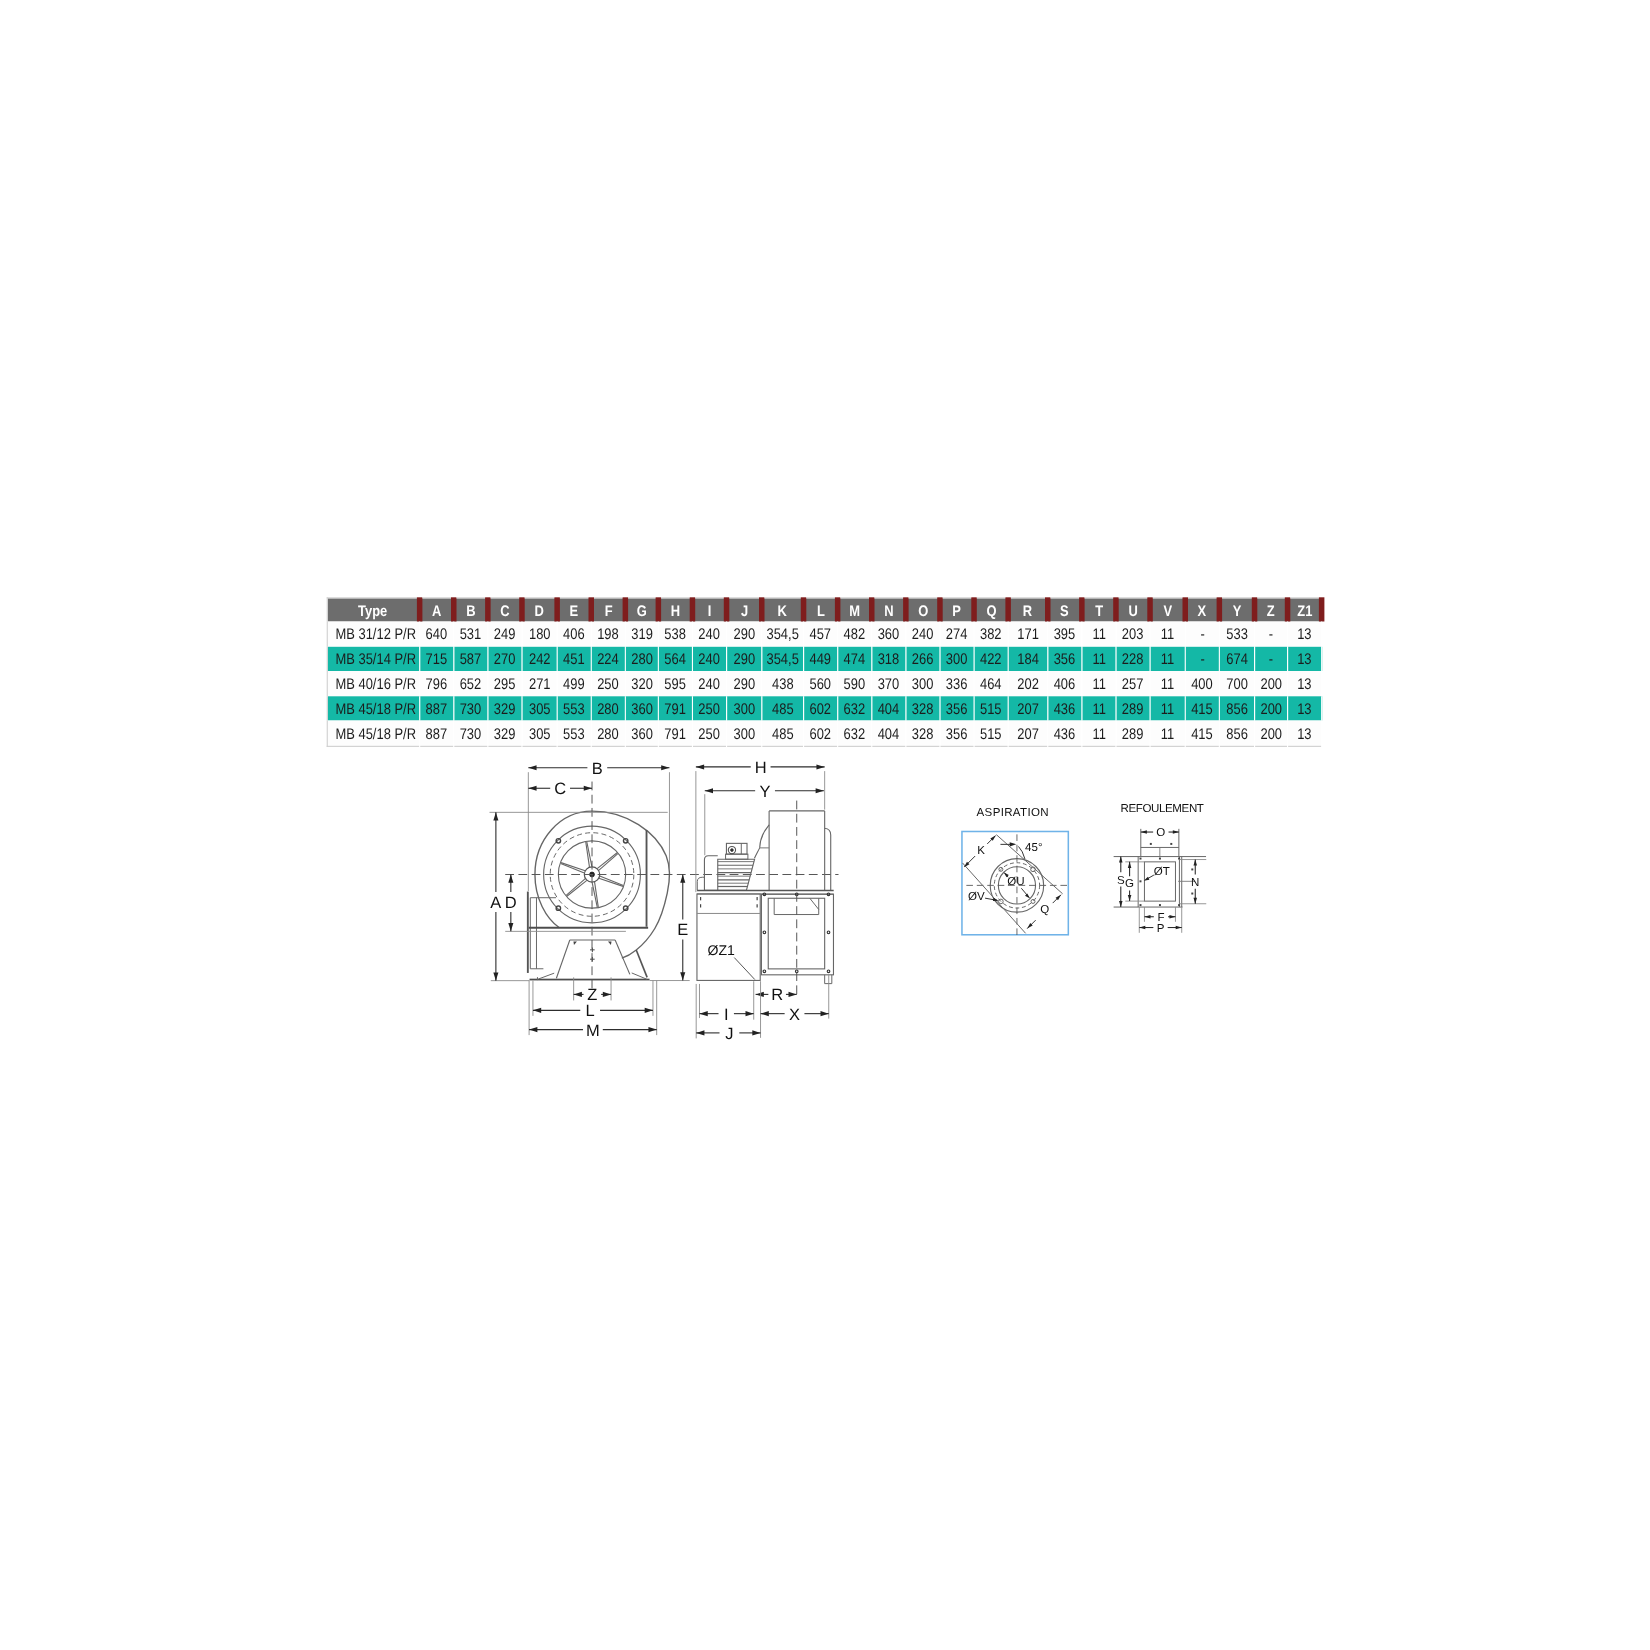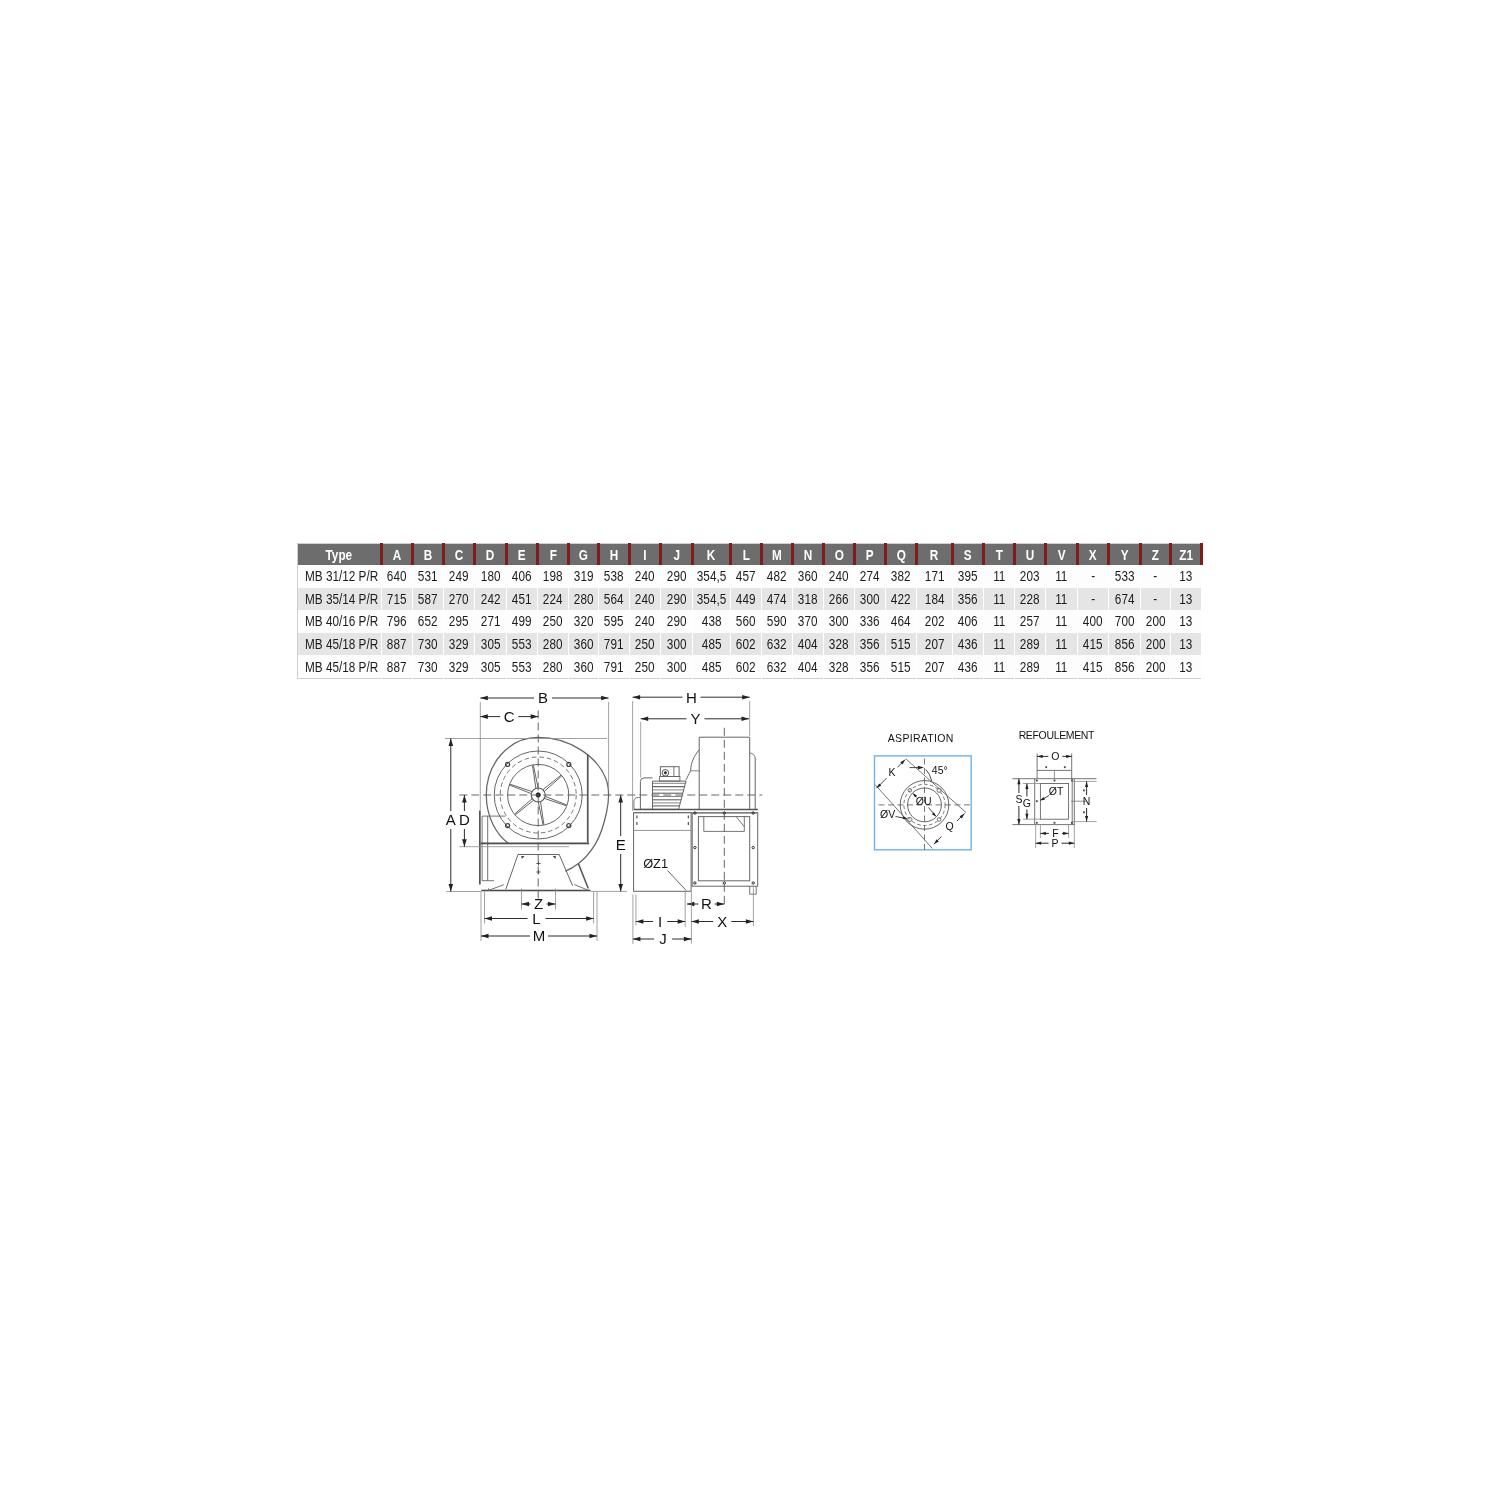--- a/index.html
+++ b/index.html
@@ -1,19 +1,19 @@
 <!DOCTYPE html>
 <html><head>
 <meta charset="utf-8">
 <style>
 html,body{margin:0;padding:0;background:#fff;width:1500px;height:1500px;position:relative;font-family:"Liberation Sans",sans-serif;}
 #tbl{position:absolute;left:297px;top:543px;width:906px;border-collapse:collapse;table-layout:fixed;border:1px solid #cfcfcf;}
-#tbl th{background:#6d6d6d;color:#fff;font-size:14px;font-weight:bold;height:21px;text-align:center;padding:0;border-right:3px solid #7f1d1d;}
+#tbl th{background:#6d6d6d;color:#fff;font-size:14px;font-weight:bold;height:21px;text-align:center;padding:0;border-right:5px solid #7f1d1d;}
 #tbl td{font-size:14px;color:#1c1c1c;height:22.6px;text-align:center;padding:0;border-right:1px solid #fff;background:#fdfdfd;}
-#tbl tr.alt td{background:#e5e5e5;}
+#tbl tr.alt td{background:#14b8a6;}
 #tbl span{display:inline-block;transform:scaleX(0.84);transform-origin:center;white-space:nowrap;}
 #drw{position:absolute;left:440px;top:690px;}
 </style>
 </head>
 <body>
 
 <table id="tbl">
 <colgroup>
       <col style="width:84px">
       <col style="width:31px">

